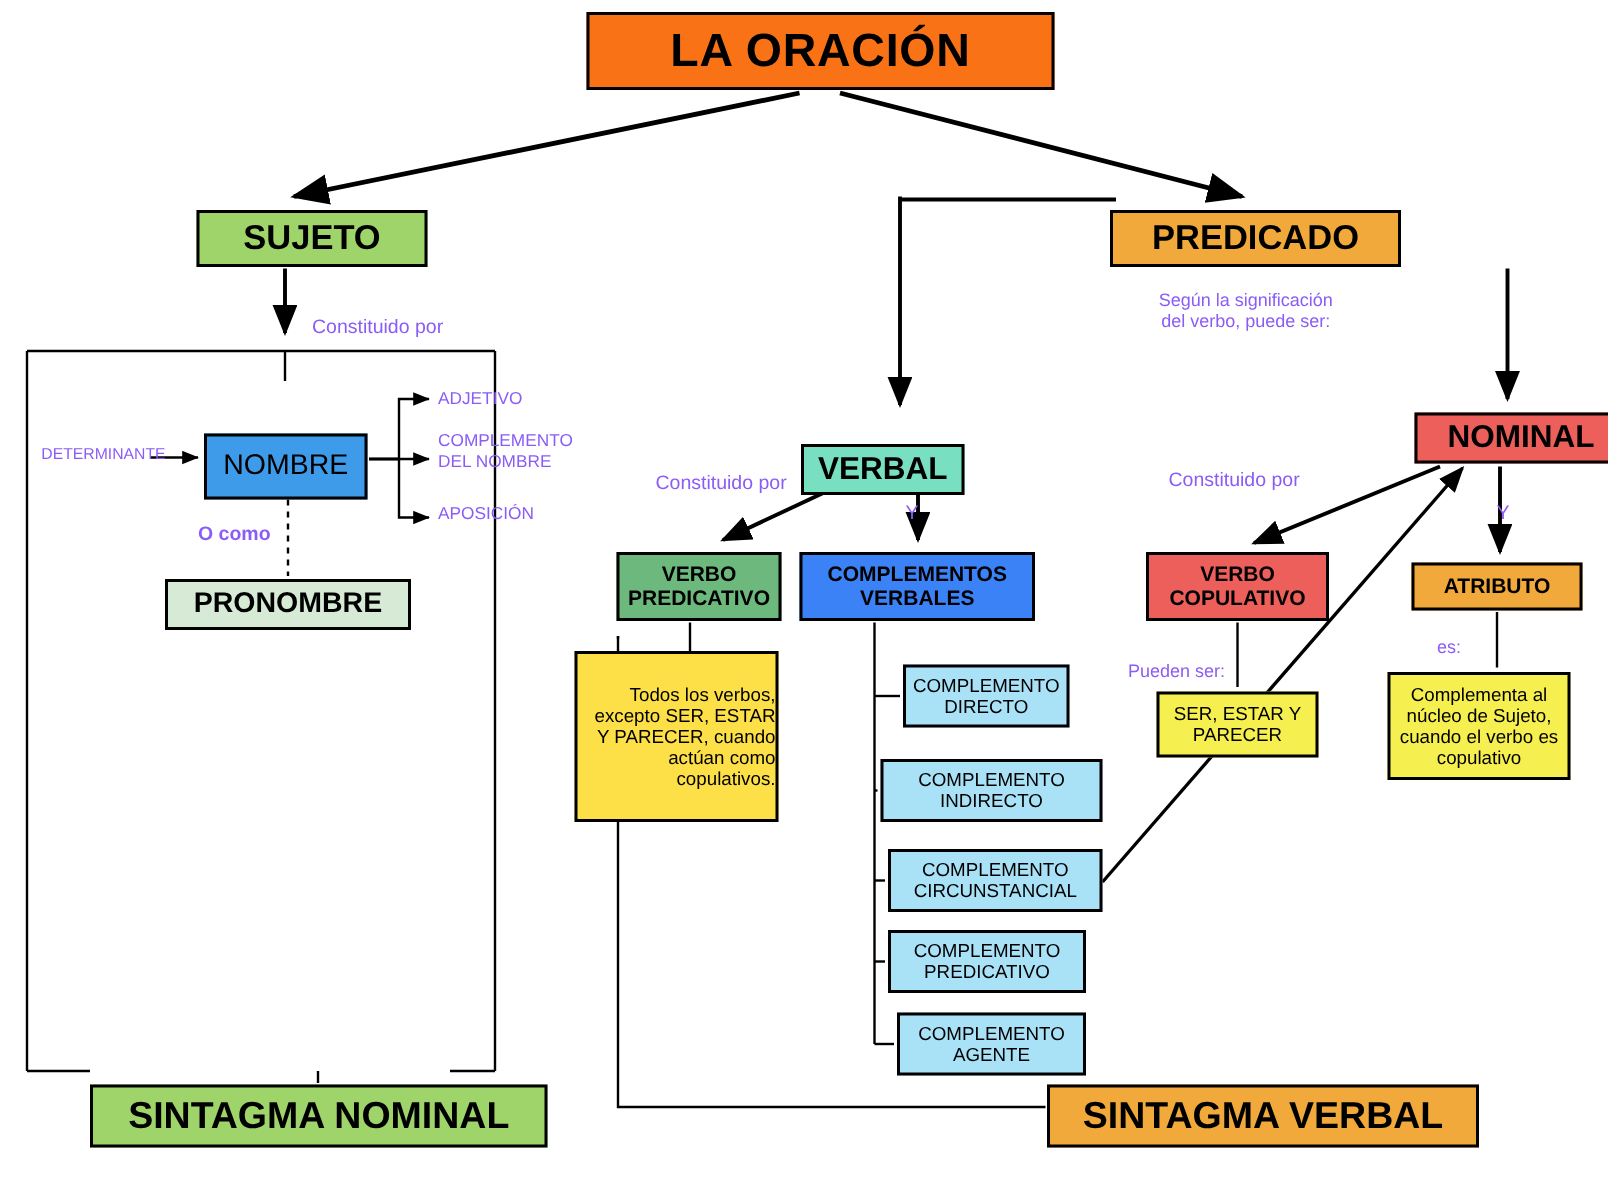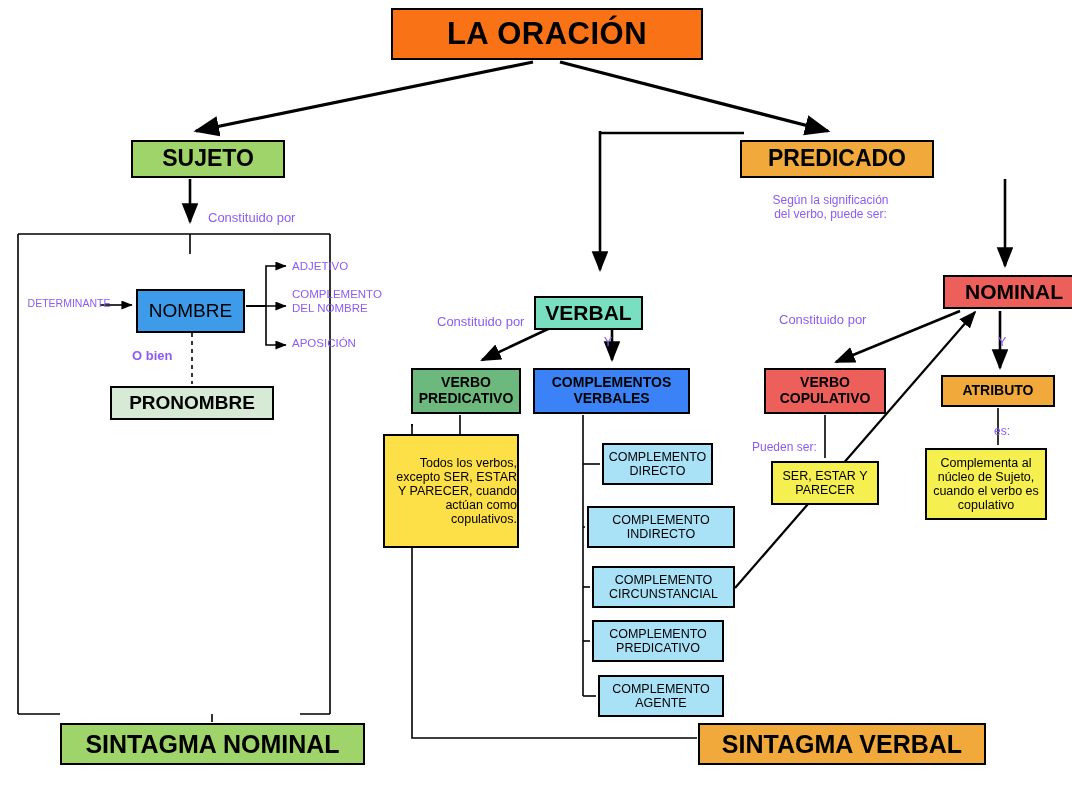--- a/index.html
+++ b/index.html
@@ -157,21 +157,21 @@
   .l-adjetivo { left: 292px; top: 260px; width: 120px; font-size: 11.5px; text-align: left; }
   .l-compl-nombre { left: 292px; top: 288px; width: 120px; font-size: 11.5px; text-align: left; }
   .l-aposicion { left: 292px; top: 337px; width: 120px; font-size: 11.5px; text-align: left; }
   .l-obien { left: 132px; top: 348px; width: 110px; font-size: 13px; font-weight: bold; text-align: left; }
   .l-segun { left: 738px; top: 193px; width: 185px; font-size: 12px; }
   .l-constituido-verbal { left: 437px; top: 314px; width: 130px; font-size: 13px; text-align: left; }
   .l-y-verbal { left: 598px; top: 334px; width: 20px; font-size: 13px; }
   .l-constituido-nominal { left: 779px; top: 312px; width: 130px; font-size: 13px; text-align: left; }
   .l-y-nominal { left: 992px; top: 334px; width: 20px; font-size: 13px; }
   .l-pueden-ser { left: 752px; top: 440px; width: 110px; font-size: 12px; text-align: left; }
-  .l-es { left: 958px; top: 424px; width: 30px; font-size: 12px; text-align: left; margin-left: 36px; }
+  .l-es { left: 958px; top: 424px; width: 30px; font-size: 12px; text-align: left; }
 </style>
 </head>
 <body>
 
 <div id="canvas">
 
   <svg class="lines" viewBox="0 0 1072 798">
     <defs>
       <marker id="arrow" markerWidth="9" markerHeight="9" refX="7.2" refY="3.2" orient="auto" markerUnits="strokeWidth">
         <path d="M0,0 L8,3.2 L0,6.4 z" fill="#000000"></path>
@@ -271,21 +271,21 @@
 
   <div class="node n-sintagma-verbal">SINTAGMA VERBAL</div>
   <div class="node n-sintagma-nominal">SINTAGMA NOMINAL</div>
 
   <div class="label l-constituido-sujeto">Constituido por</div>
   <div class="label l-determinante">DETERMINANTE</div>
   <div class="label l-adjetivo">ADJETIVO</div>
   <div class="label l-compl-nombre" style="white-space:pre-line">COMPLEMENTO
 DEL NOMBRE</div>
   <div class="label l-aposicion">APOSICIÓN</div>
-  <div class="label l-obien">O bien</div>
+  <div class="label l-obien">O como</div>
   <div class="label l-segun" style="white-space:pre-line">Según la significación
 del verbo, puede ser:</div>
   <div class="label l-constituido-verbal">Constituido por</div>
   <div class="label l-y-verbal">Y</div>
   <div class="label l-constituido-nominal">Constituido por</div>
   <div class="label l-y-nominal">Y</div>
   <div class="label l-pueden-ser">Pueden ser:</div>
   <div class="label l-es">es:</div>
 
 </div>

